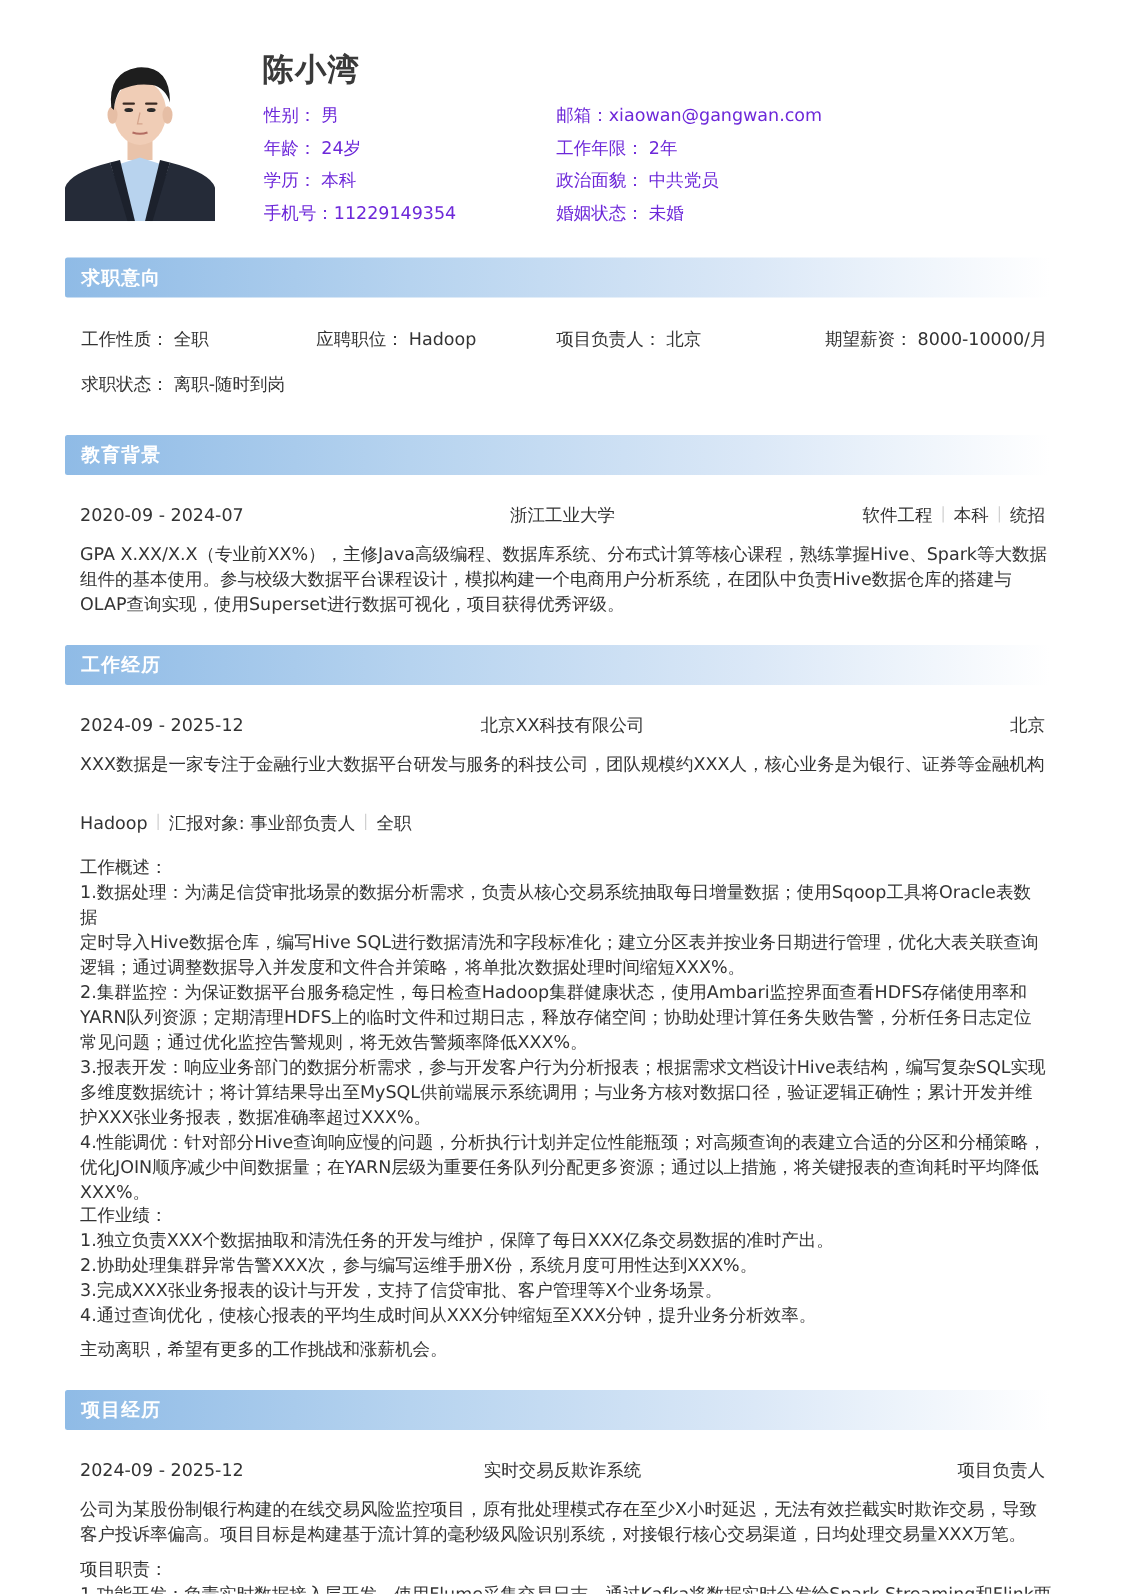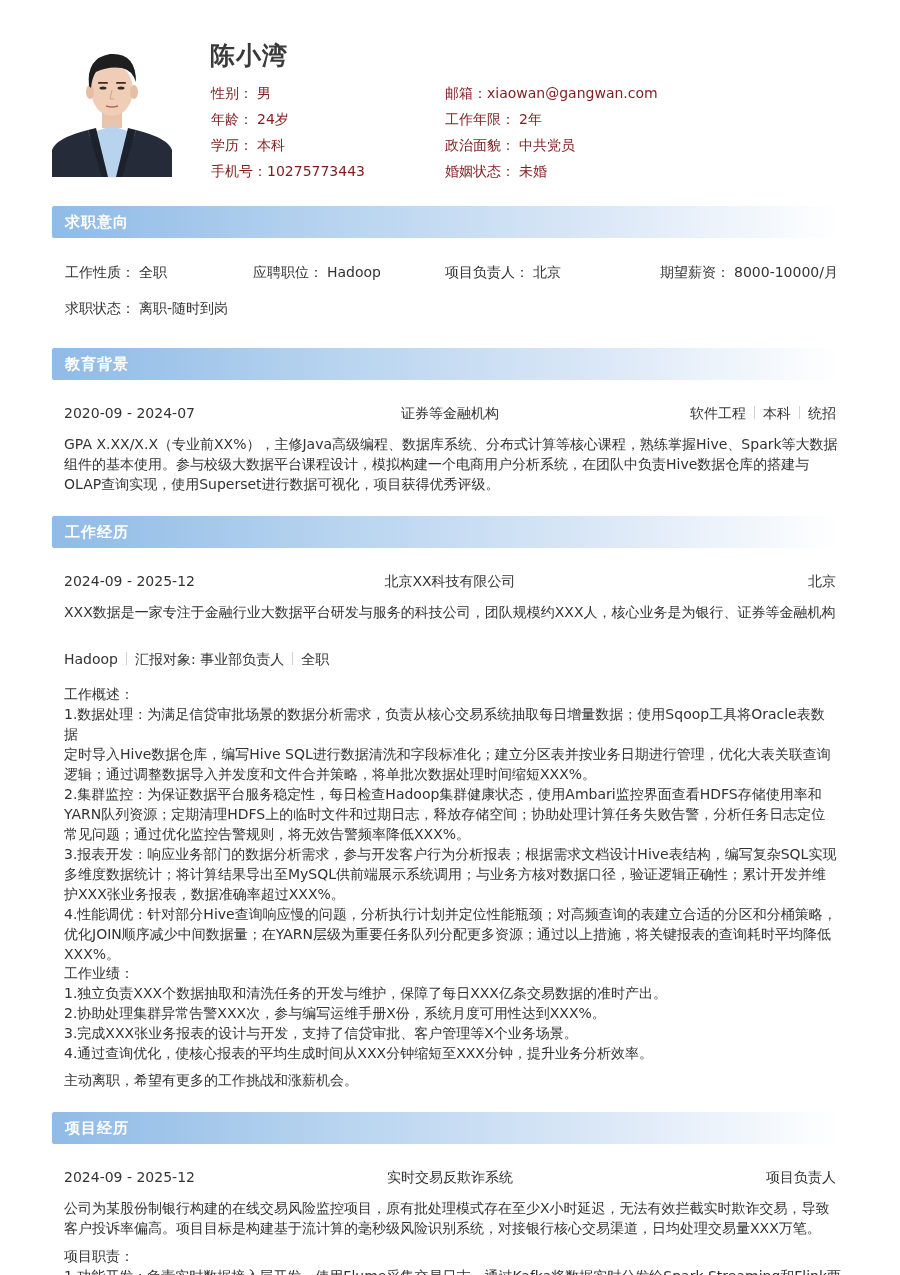--- a/index.html
+++ b/index.html
@@ -3,21 +3,21 @@
 <meta charset="utf-8">
 <style>
   * { box-sizing: border-box; margin: 0; padding: 0; }
   html, body { width: 900px; height: 1275px; overflow: hidden; background: #ffffff; }
   body { font-family: "DejaVu Sans", "Liberation Sans", sans-serif; color: #333333; position: relative; }
 
   .photo { position: absolute; left: 52px; top: 38px; width: 120px; height: 139px; overflow: hidden; background: #ffffff; }
   .photo svg { display: block; width: 120px; height: 139px; }
 
   .name { position: absolute; left: 210px; top: 38px; font-size: 25px; font-weight: bold; color: #3a3a3a; letter-spacing: 1px; line-height: 36px; }
-  .info-row { position: absolute; font-size: 14px; line-height: 20px; color: #7f1d1d; white-space: nowrap; }
+  .info-row { position: absolute; font-size: 14px; line-height: 20px; color: #6d28d9; white-space: nowrap; }
   .info-row .k { display: inline-block; }
   .info-row .v { display: inline-block; margin-left: 4px; }
 
   .section-bar { position: absolute; left: 52px; width: 788px; height: 32px; border-radius: 2px;
     background: linear-gradient(90deg, #8fbbe6 0%, #b6d3ef 35%, #dbe8f7 70%, #ffffff 100%); }
   .section-bar .title { position: absolute; left: 13px; top: 0; line-height: 32px; font-size: 15px; font-weight: bold; color: #ffffff; letter-spacing: 1px; }
 
   .row { position: absolute; left: 64px; width: 772px; font-size: 14px; line-height: 20px; color: #333; white-space: nowrap; }
   .row .left { position: absolute; left: 0; }
   .row .center { position: absolute; left: 0; right: 0; text-align: center; }
@@ -70,21 +70,21 @@
 <div class="info-row" style="left:211px; top:83px;">
   <span class="k">性别：</span><span class="v">男</span>
 </div>
 <div class="info-row" style="left:211px; top:109px;">
   <span class="k">年龄：</span><span class="v">24岁</span>
 </div>
 <div class="info-row" style="left:211px; top:135px;">
   <span class="k">学历：</span><span class="v">本科</span>
 </div>
 <div class="info-row" style="left:211px; top:161px;">
-  <span class="k">手机号：</span><span class="v" style="margin-left:0">10275773443</span>
+  <span class="k">手机号：</span><span class="v" style="margin-left:0">11229149354</span>
 </div>
 
 <div class="info-row" style="left:445px; top:83px;">
   <span class="k">邮箱：</span><span class="v" style="margin-left:0">xiaowan@gangwan.com</span>
 </div>
 <div class="info-row" style="left:445px; top:109px;">
   <span class="k">工作年限：</span><span class="v">2年</span>
 </div>
 <div class="info-row" style="left:445px; top:135px;">
   <span class="k">政治面貌：</span><span class="v">中共党员</span>
@@ -112,21 +112,21 @@
 <div class="intent-item" style="left:65px; top:298px;">
   <span>求职状态：</span><span class="v">离职-随时到岗</span>
 </div>
 
 <div class="section-bar" style="top:348px;padding-left:13px;">
   <span class="title">教育背景</span>
 </div>
 
 <div class="row" style="top:403px;">
   <span class="left">2020-09 - 2024-07</span>
-  <span class="center">证券等金融机构</span>
+  <span class="center">浙江工业大学</span>
   <span class="right">
     <span>软件工程</span><span class="sep"></span><span>本科</span><span class="sep"></span><span>统招</span>
   </span>
 </div>
 
 <div class="para" style="top:434px;">
   <p>GPA X.XX/X.X（专业前XX%），主修Java高级编程、数据库系统、分布式计算等核心课程，熟练掌握Hive、Spark等大数据</p>
   <p>组件的基本使用。参与校级大数据平台课程设计，模拟构建一个电商用户分析系统，在团队中负责Hive数据仓库的搭建与</p>
   <p>OLAP查询实现，使用Superset进行数据可视化，项目获得优秀评级。</p>
 </div>

